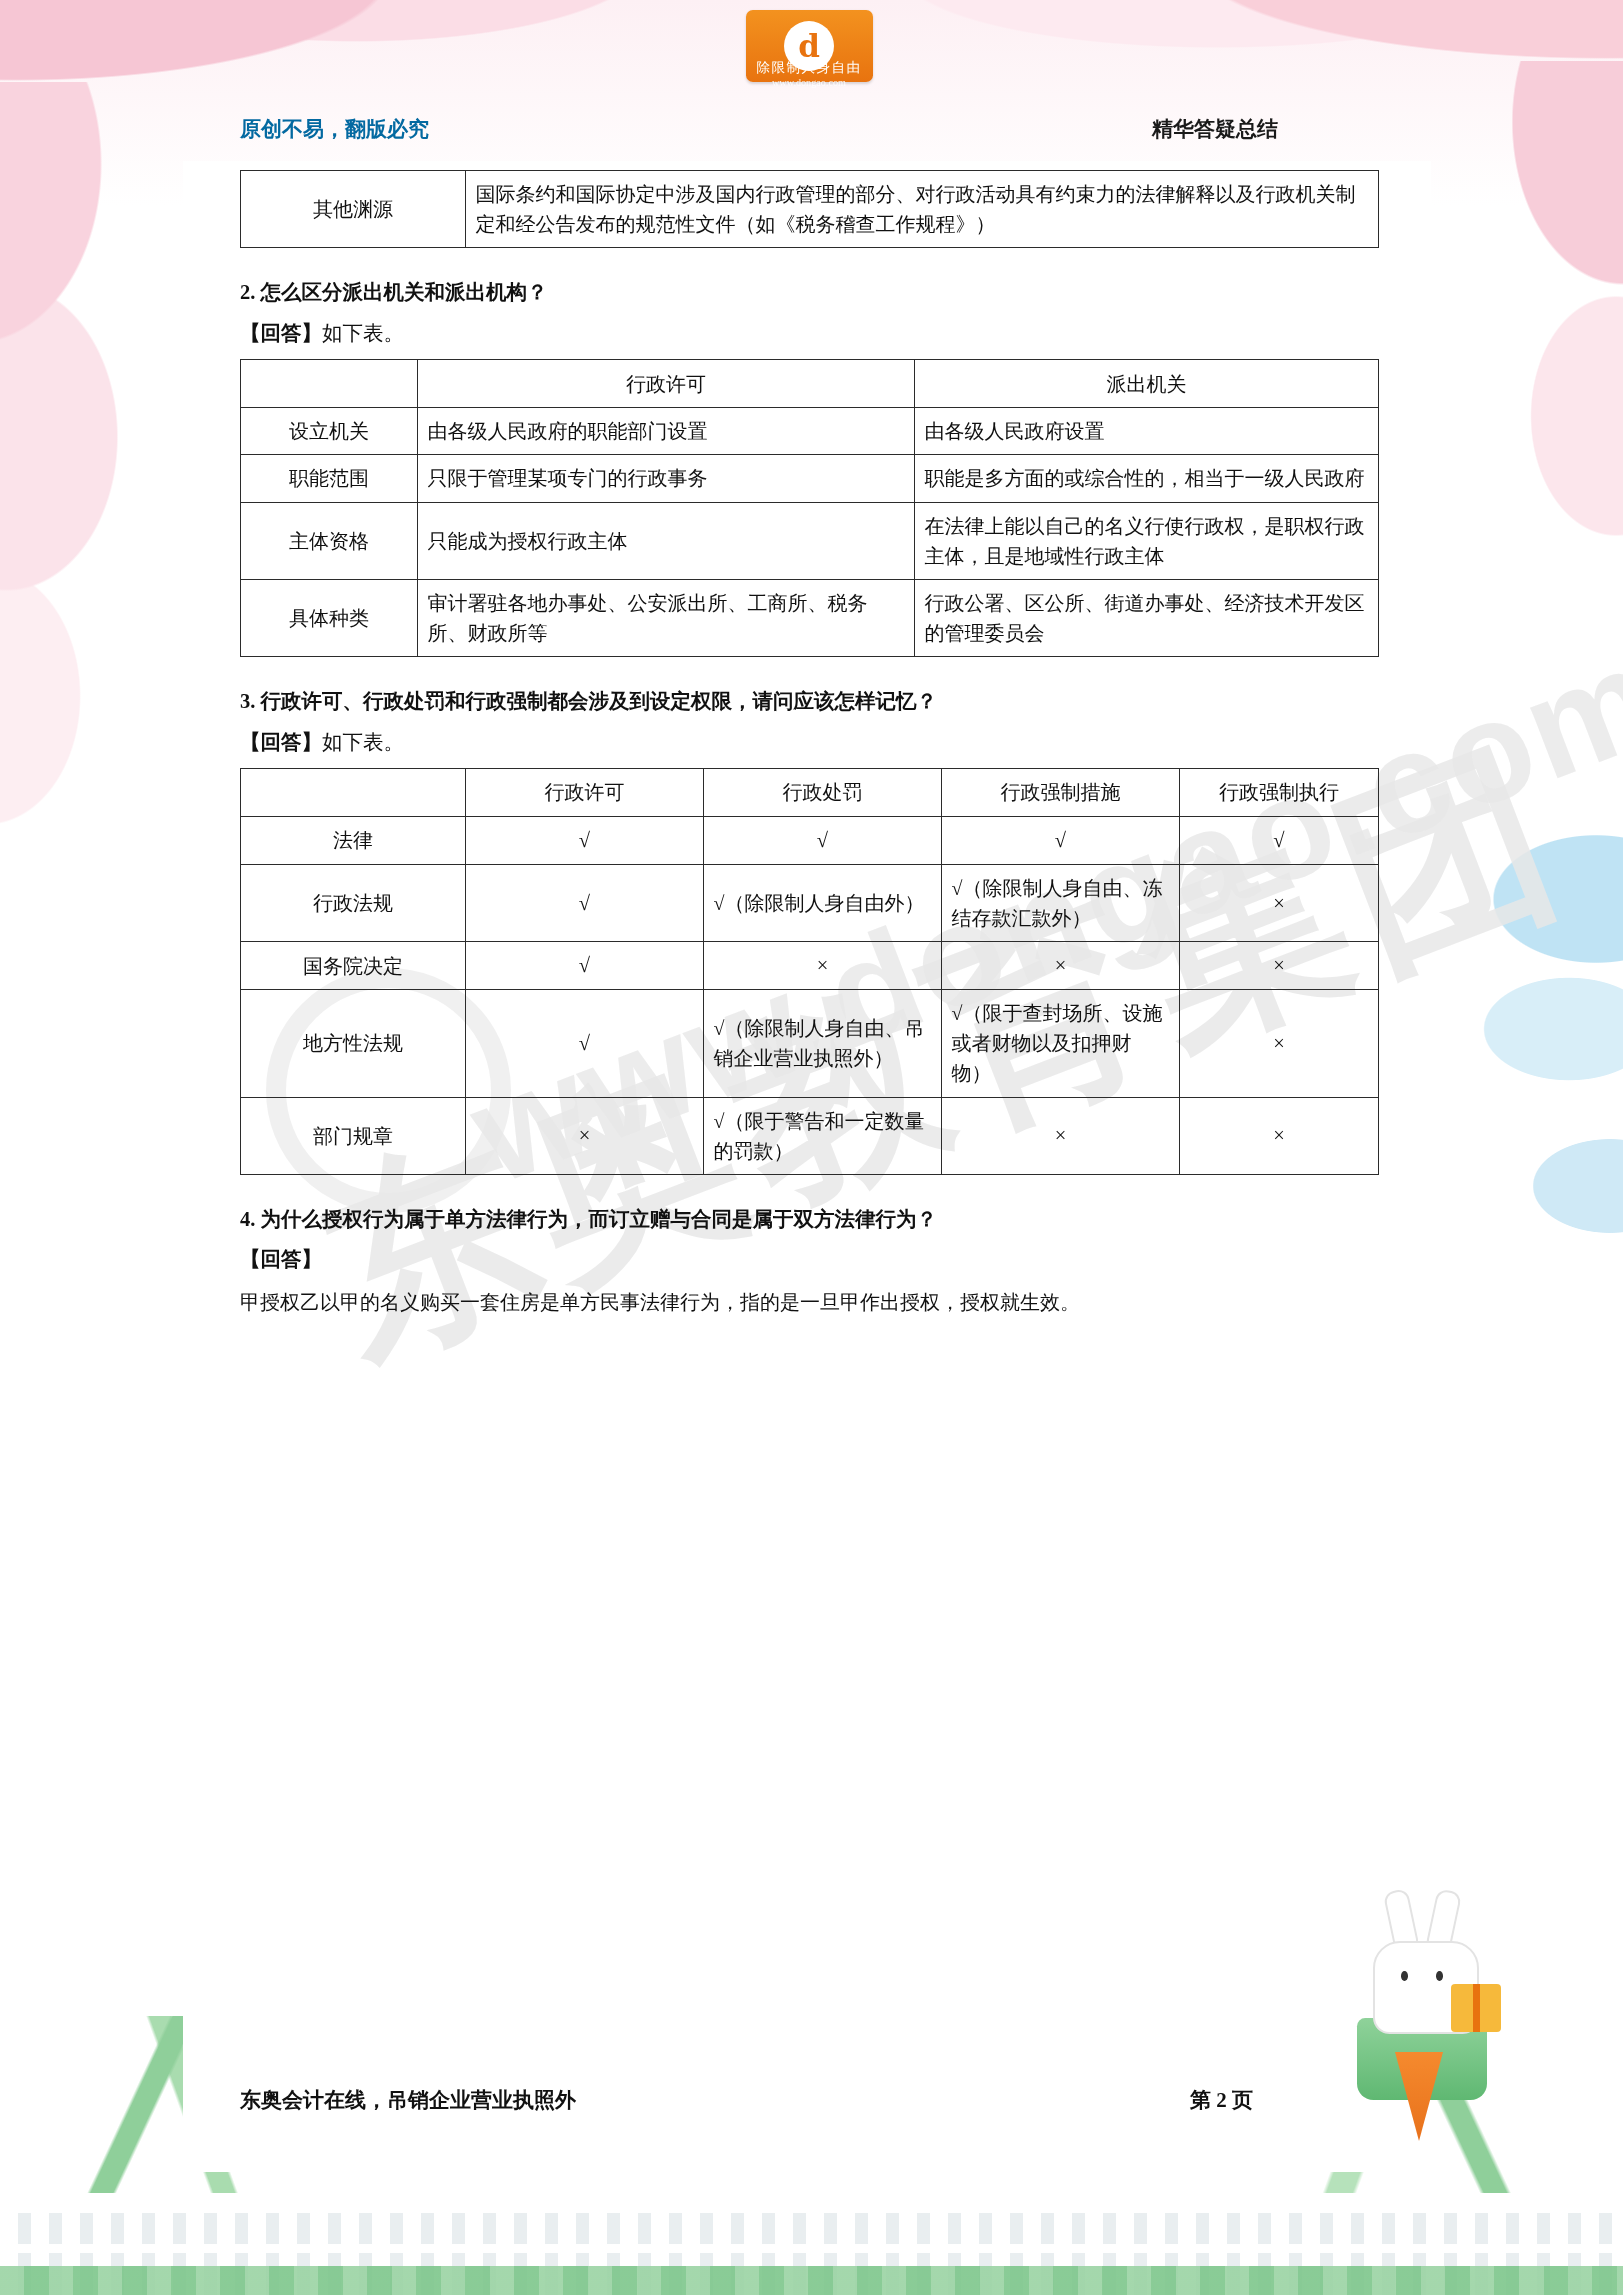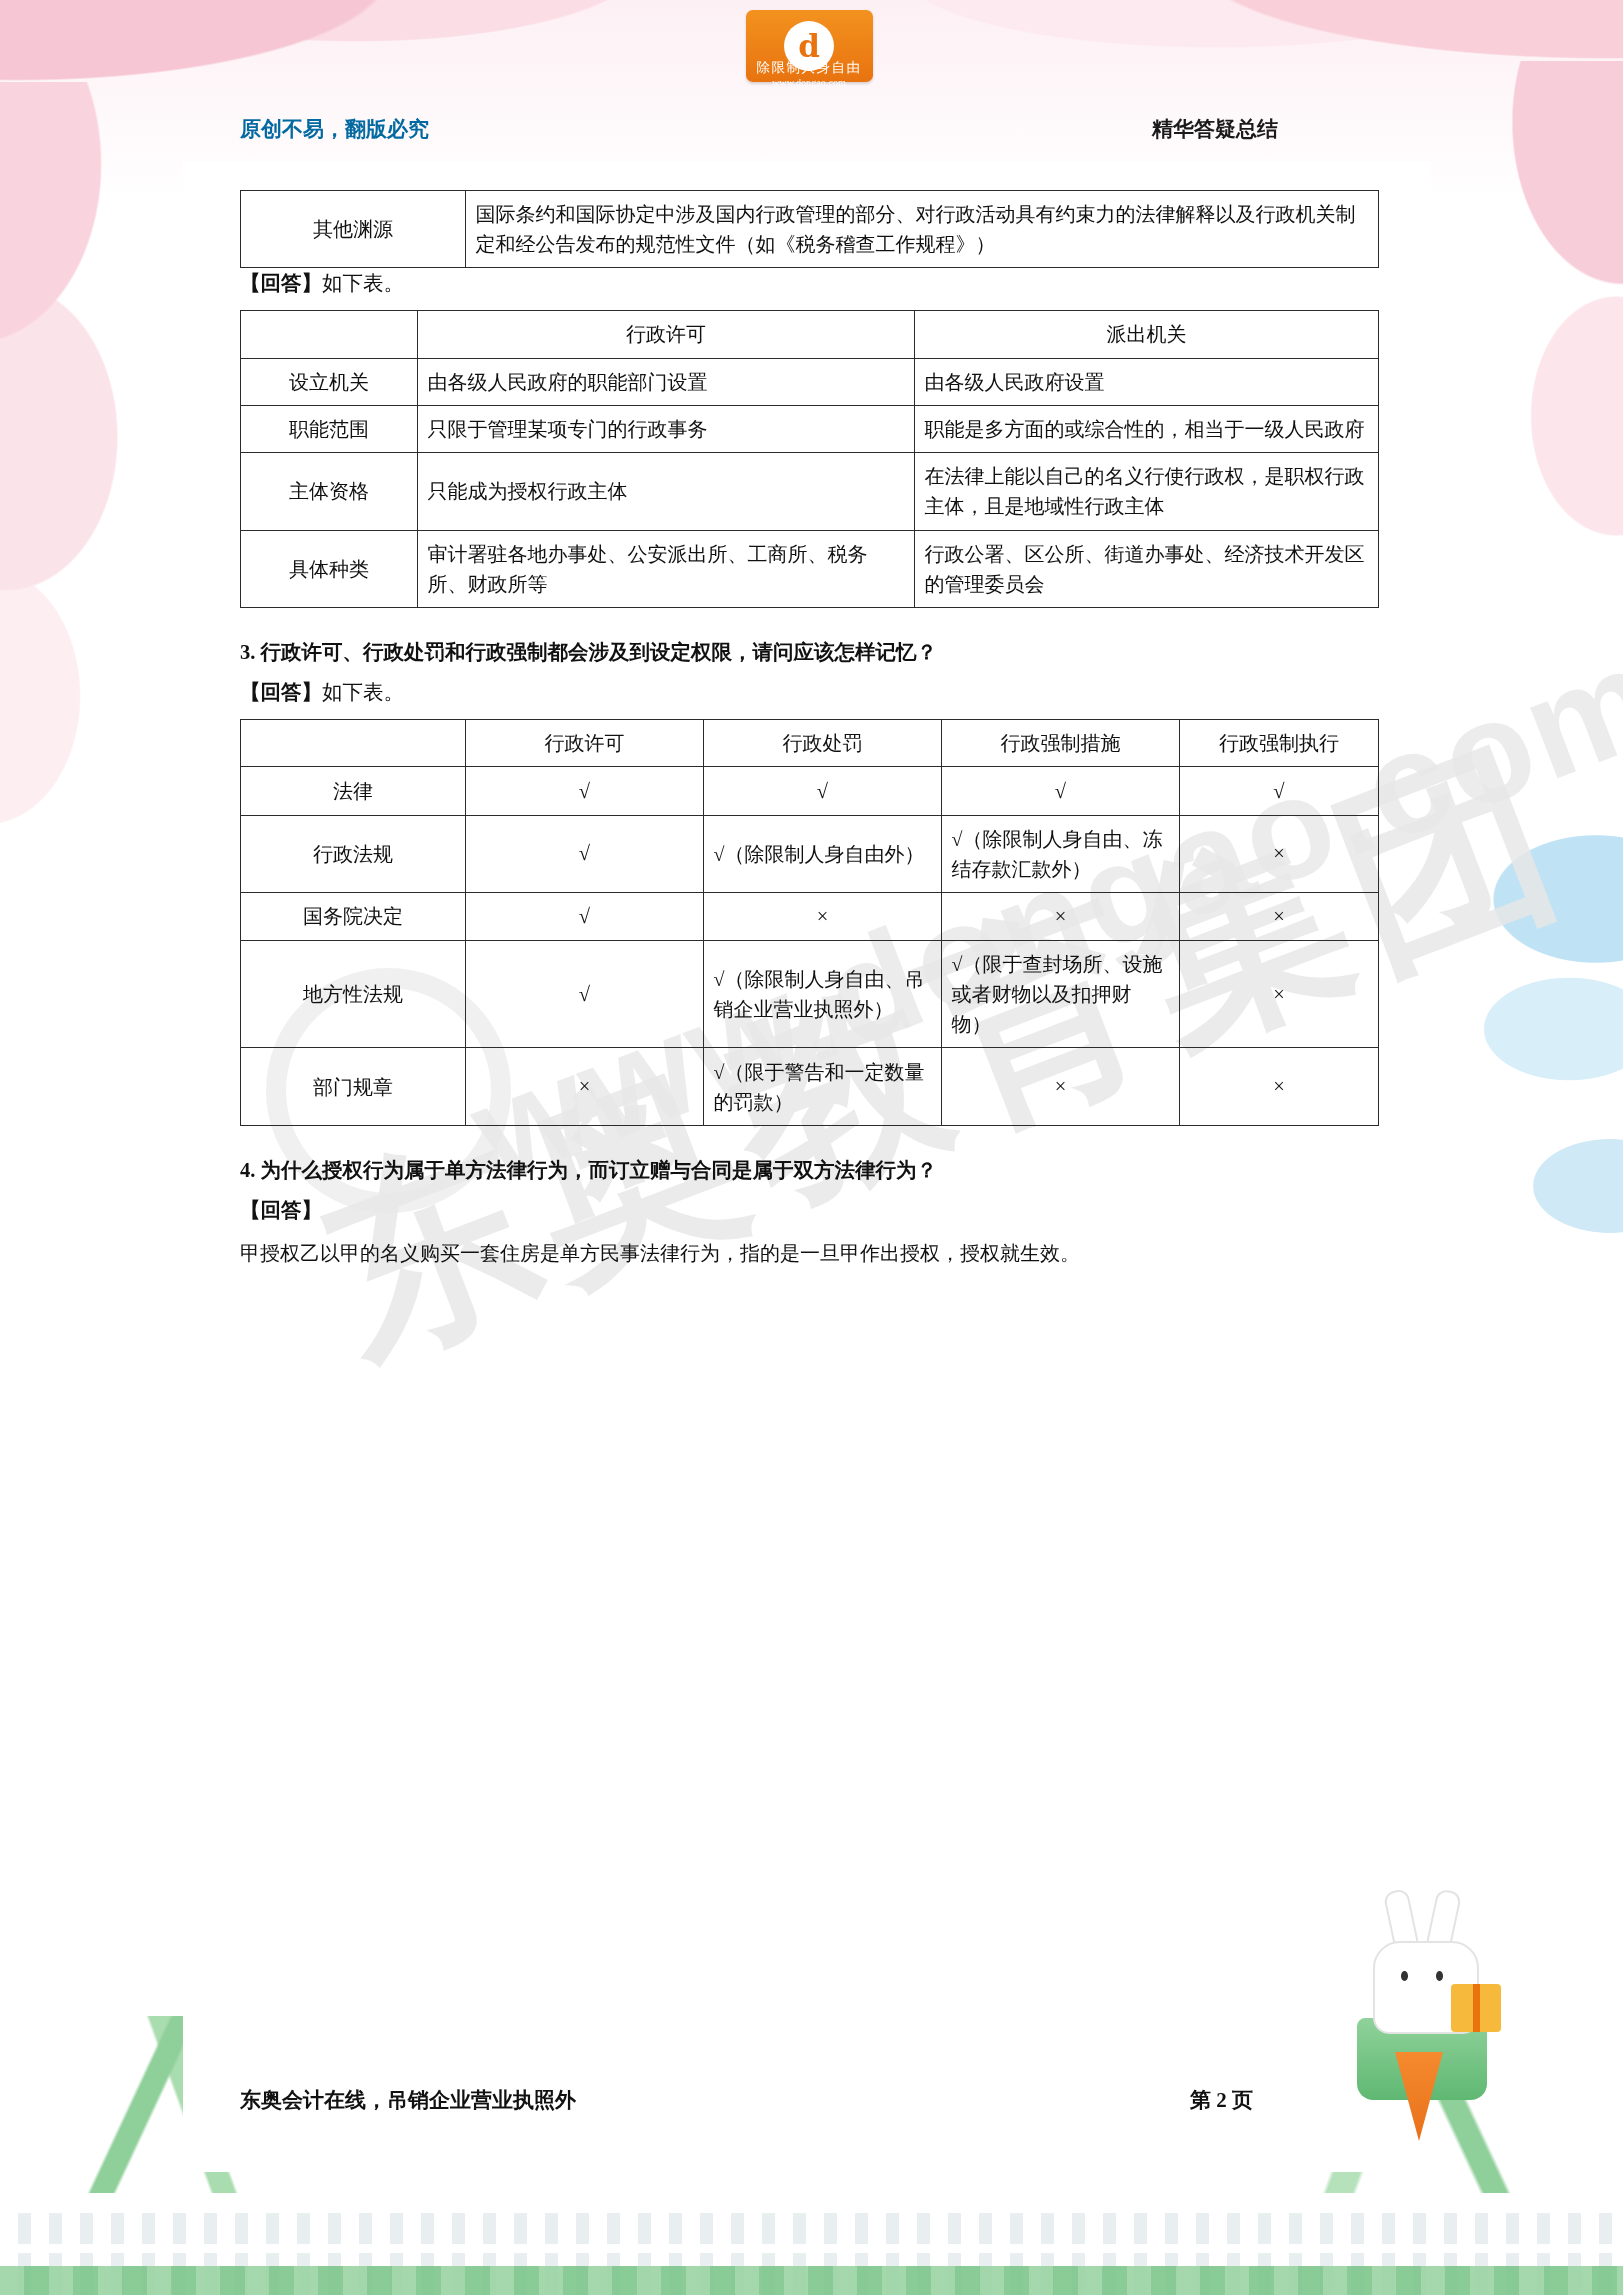--- a/index.html
+++ b/index.html
@@ -106,21 +106,21 @@
     transform:rotate(-21deg);transform-origin:left top;
   }
   .wm1{left:61px;top:355px;font-size:205px;letter-spacing:12.3px;opacity:.85;}
   .wm2{left:225px;top:259px;font-size:143px;letter-spacing:2.7px;opacity:.8;
        font-family:"Liberation Sans",sans-serif;}
   .wm-ring{
     position:absolute;left:41px;top:164px;width:205px;height:205px;border-radius:50%;
     border:20.5px solid #ececec;opacity:.8;
   }
   
-  .content{position:absolute;left:240px;top:190px;width:1139px;}
+  .content{position:absolute;left:240px;top:170px;width:1139px;}
   .q{font-size:20.5px;font-weight:bold;color:#111;margin:29px 0 9.5px;line-height:1.5;}
   .a{font-size:20.5px;color:#111;margin:0 0 11px;line-height:1.5;}
   .a b{font-weight:bold;}
   .para{font-size:20px;color:#111;line-height:1.62;margin:0 0 2.7px;text-align:justify;}
 
   table{border-collapse:collapse;width:100%;}
   td,th{border:1.4px solid #2b2b2b;font-size:20px;color:#111;padding:8.2px 9.5px;line-height:1.5;font-weight:normal;}
   .c{text-align:center;}
   .l{text-align:left;}
   .vm{vertical-align:middle;}
@@ -206,20 +206,21 @@
 
   <table class="t1 t-first">
     <tbody>
         <tr>
       <td class="c vm" style="width:205px;">其他渊源</td>
       <td class="l">国际条约和国际协定中涉及国内行政管理的部分、对行政活动具有约束力的法律解释以及行政机关制定和经公告发布的规范性文件（如《税务稽查工作规程》）</td>
     </tr>
   </tbody>
     </table>
 
+  <div class="q">2. 怎么区分派出机关和派出机构？</div>
   <div class="a"><b>【回答】</b><span>如下表。</span></div>
 
   <table class="t2">
     <tbody>
         <tr>
       <td class="c" style="width:157px;"></td>
       <td class="c" style="width:477px;">行政许可</td>
       <td class="c">派出机关</td>
     </tr>
     <tr>

